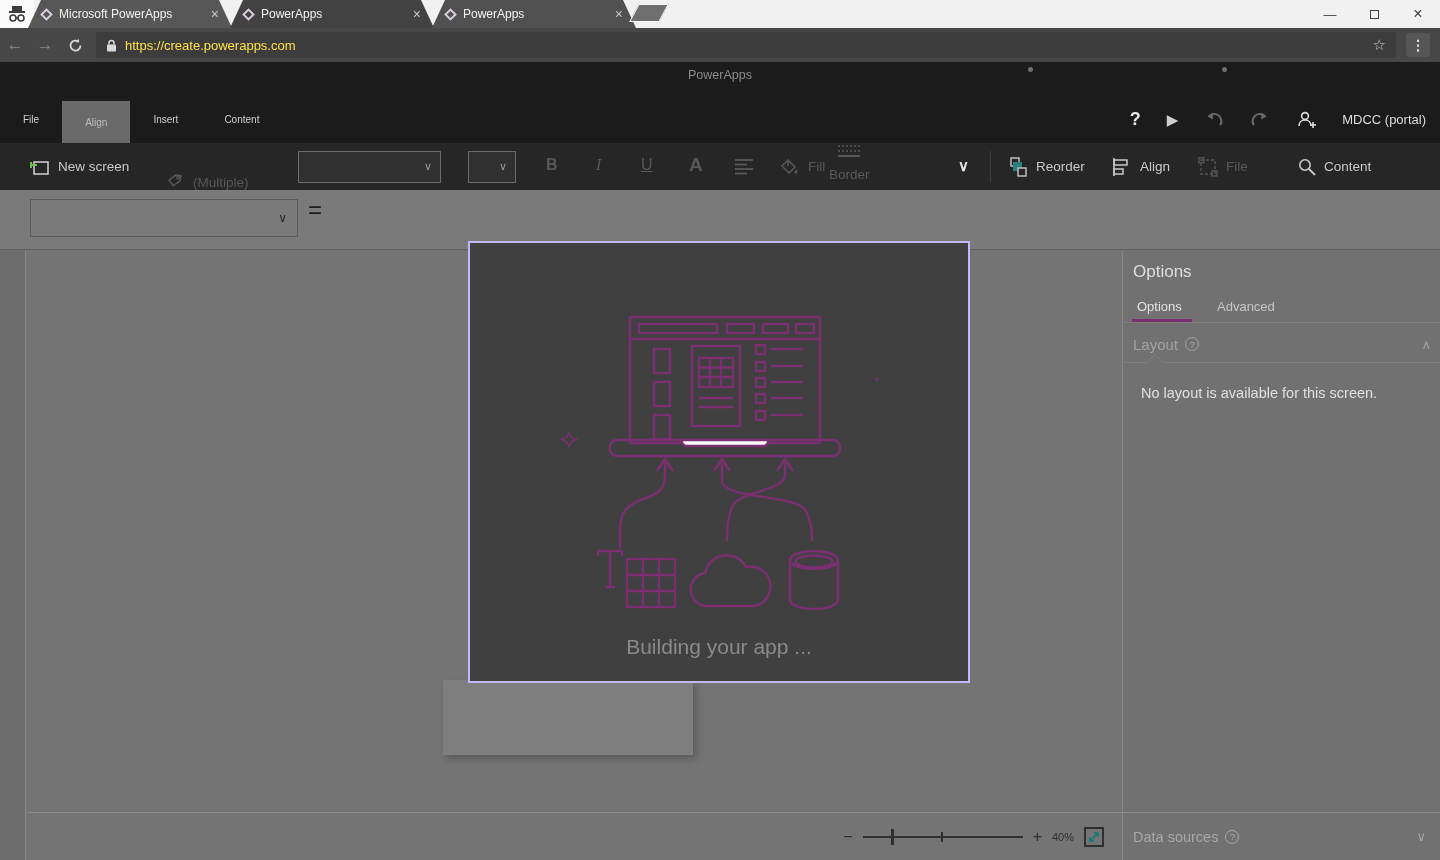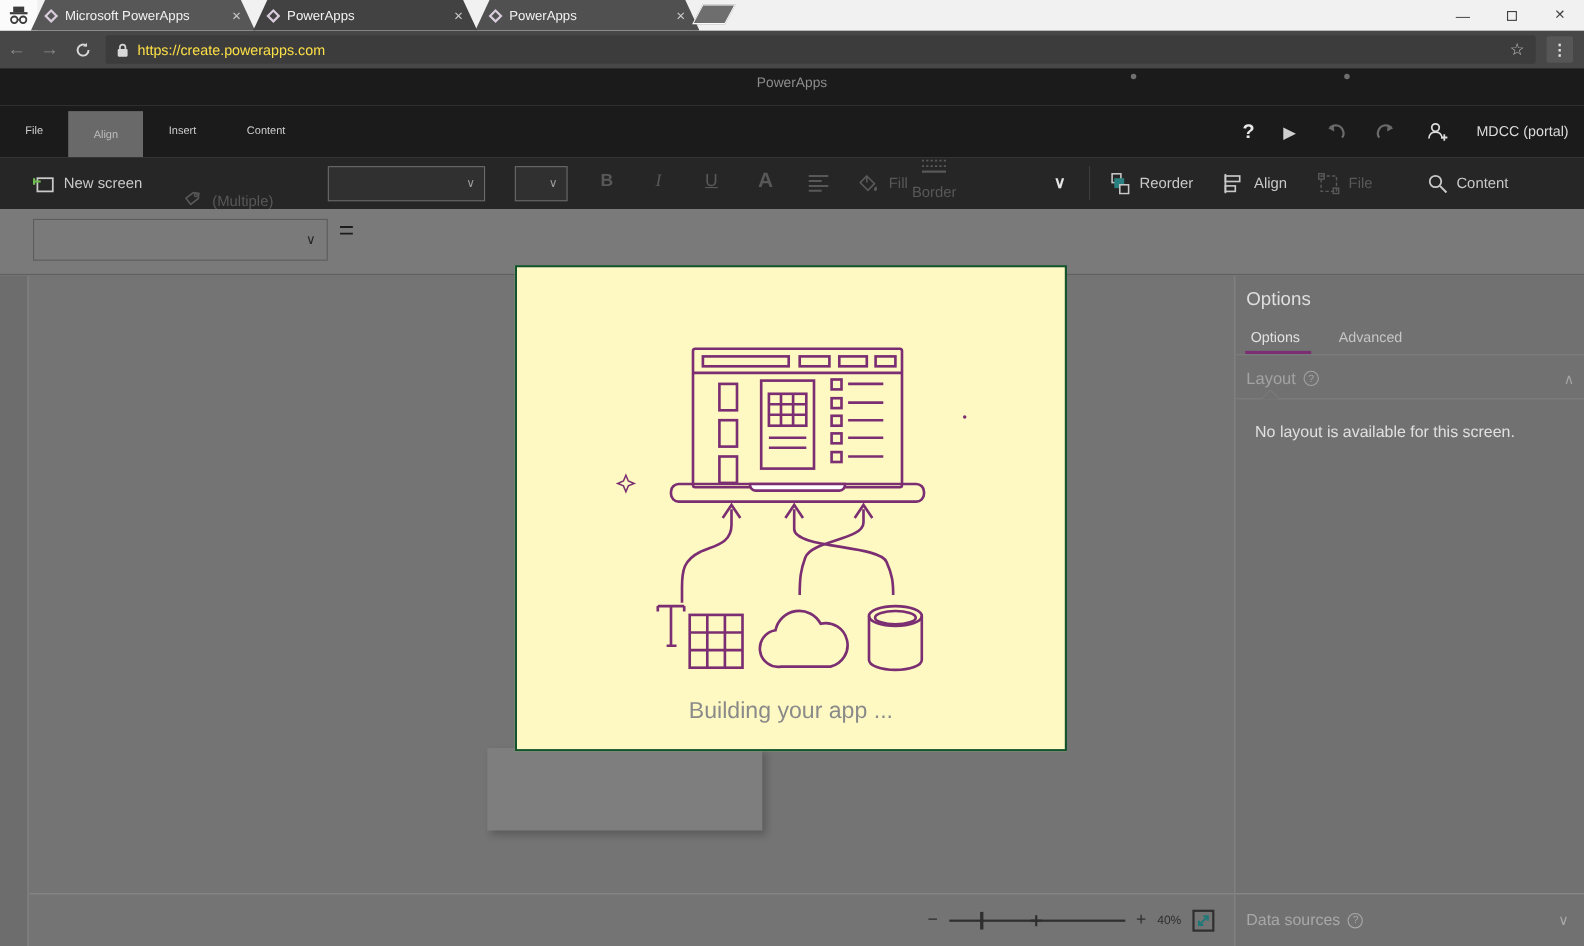--- a/index.html
+++ b/index.html
@@ -84,21 +84,21 @@
   .chev-up { margin-left:auto; font-size:13px; }
   .opt-div2 { position:absolute; left:0; top:111px; width:318px; height:1px; background:#7e7e7e; }
   .notch { position:absolute; left:24px; top:104px; width:0; height:0; border-left:8px solid transparent; border-right:8px solid transparent; border-bottom:8px solid #717171; }
   .notch-line { position:absolute; left:24px; top:103px; width:0; height:0; border-left:9px solid transparent; border-right:9px solid transparent; border-bottom:9px solid #7e7e7e; margin-left:-1px; }
   .no-layout { position:absolute; left:18px; top:134px; color:#e0e0e0; font-size:14.5px; }
 
   .ds-panel { left:1122px; top:812px; width:318px; height:48px; background:#717171; border-left:1px solid #868686; border-top:1px solid #8a8a8a; }
   .ds-row { display:flex; align-items:center; height:100%; padding:0 14px 0 10px; color:#a8a8a8; font-size:14.5px; gap:7px; }
 
   
-  .modal { left:468px; top:241px; width:502px; height:442px; background:#fef9c3; border:2px solid #14532d; z-index:2; }
+  .modal { left:468px; top:241px; width:502px; height:442px; background:#404040; border:2px solid #c4b5fd; z-index:2; }
   .building-msg { position:absolute; left:0; bottom:22px; width:100%; text-align:center; color:#8a8a8a; font-size:21px; }
 
   svg { display:block; }
 </style>
 </head>
 <body>
 
 <div class="screen">
 
   <div class="abs tabstrip">

